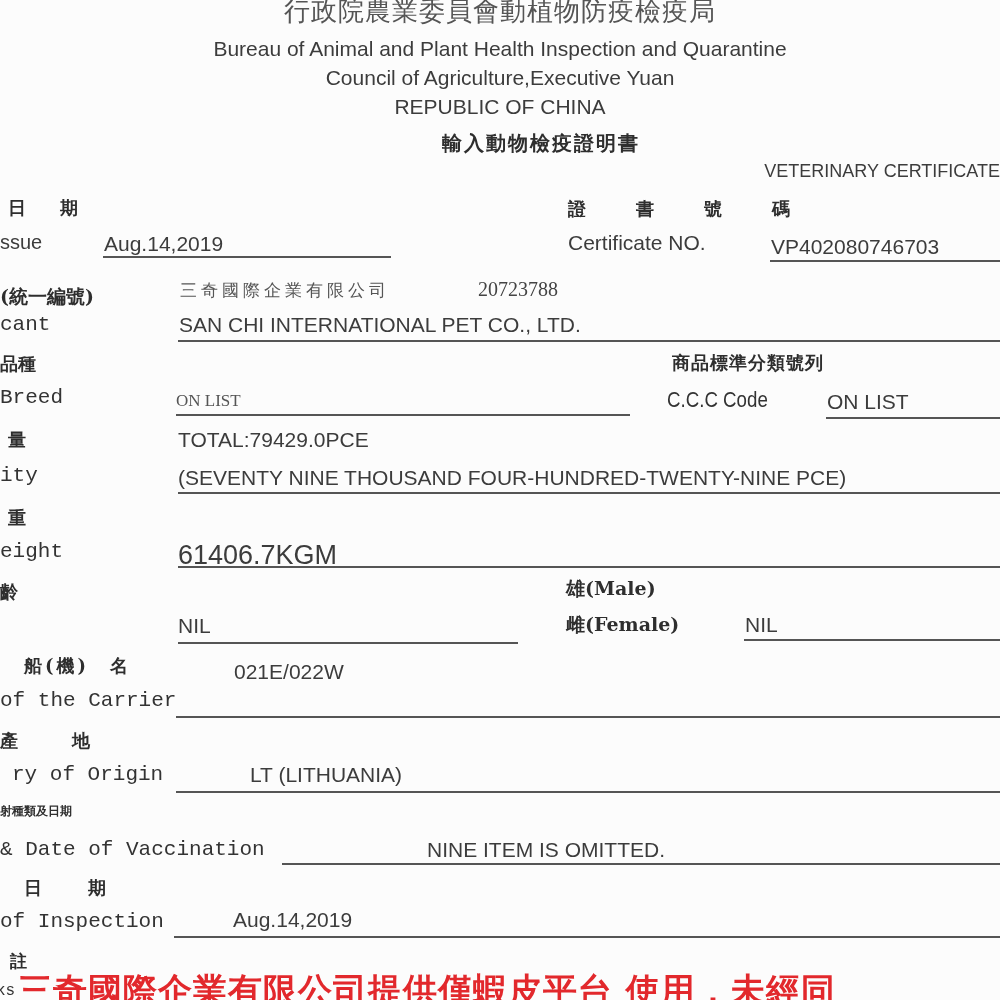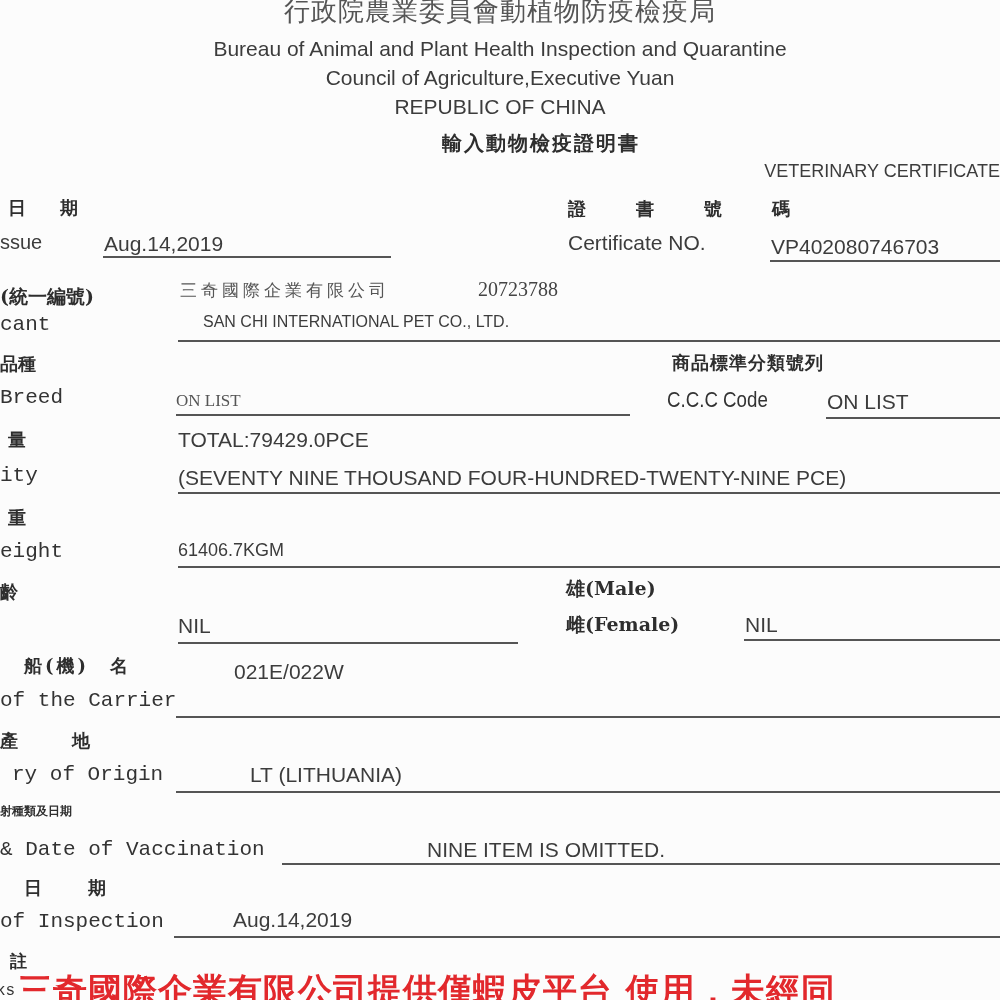--- a/index.html
+++ b/index.html
@@ -34,41 +34,41 @@
 
 <div class="abs zh" style="left:568px;top:197px;font-size:18px;letter-spacing:16px;">證　書　號　碼</div>
 <div class="abs sans" style="left:568px;top:231px;font-size:21px;">Certificate NO.</div>
 <div class="abs sans" style="left:771px;top:235px;font-size:21px;">VP402080746703</div>
 <div class="line" style="left:770px;top:260px;width:230px;"></div>
 
 <div class="abs zh" style="left:0;top:276px;font-size:19px;margin-top:8px;">(統一編號)</div>
 <div class="abs zh-light" style="left:180px;top:279px;font-size:17px;letter-spacing:4px;">三奇國際企業有限公司</div>
 <div class="abs" style="left:478px;top:278px;font-size:20px;font-family:'Liberation Serif',serif;color:#444;">20723788</div>
 <div class="abs mono" style="left:0;top:313px;font-size:21px;">cant</div>
-<div class="abs sans" style="left:179px;top:313px;font-size:16px;margin-left:24px;">SAN CHI INTERNATIONAL PET CO., LTD.</div>
+<div class="abs sans" style="left:179px;top:313px;font-size:21px;">SAN CHI INTERNATIONAL PET CO., LTD.</div>
 <div class="line" style="left:178px;top:340px;width:822px;"></div>
 
 <div class="abs zh" style="left:0;top:352px;font-size:18px;">品種</div>
 <div class="abs zh" style="left:672px;top:351px;font-size:18px;letter-spacing:1px;">商品標準分類號列</div>
 <div class="abs mono" style="left:0;top:386px;font-size:21px;">Breed</div>
 <div class="abs" style="left:176px;top:391px;font-size:17px;font-family:'Liberation Serif',serif;color:#555;">ON LIST</div>
 <div class="line" style="left:176px;top:414px;width:454px;"></div>
 <div class="abs" style="left:667px;top:387px;font-size:22px;font-family:'Liberation Sans Narrow','Liberation Sans',sans-serif;color:#333;transform:scaleX(0.85);transform-origin:left;">C.C.C Code</div>
 <div class="abs sans" style="left:827px;top:390px;font-size:21px;">ON LIST</div>
 <div class="line" style="left:826px;top:417px;width:174px;"></div>
 
 <div class="abs zh" style="left:8px;top:428px;font-size:18px;">量</div>
 <div class="abs sans" style="left:178px;top:428px;font-size:21px;">TOTAL:79429.0PCE</div>
 <div class="abs mono" style="left:0;top:464px;font-size:21px;">ity</div>
 <div class="abs sans" style="left:178px;top:466px;font-size:21px;">(SEVENTY NINE THOUSAND FOUR-HUNDRED-TWENTY-NINE PCE)</div>
 <div class="line" style="left:178px;top:492px;width:822px;"></div>
 
 <div class="abs zh" style="left:8px;top:506px;font-size:18px;">重</div>
 <div class="abs mono" style="left:0;top:540px;font-size:21px;">eight</div>
-<div class="abs sans" style="left:178px;top:540px;font-size:18px;">61406.7KGM</div>
+<div class="abs sans" style="left:178px;top:540px;font-size:27px;">61406.7KGM</div>
 <div class="line" style="left:178px;top:566px;width:822px;"></div>
 
 <div class="abs zh" style="left:0;top:580px;font-size:18px;">齡</div>
 <div class="abs zh" style="left:566px;top:576px;font-size:19px;">雄(Male)</div>
 <div class="abs sans" style="left:178px;top:614px;font-size:21px;">NIL</div>
 <div class="line" style="left:178px;top:642px;width:340px;"></div>
 <div class="abs zh" style="left:566px;top:612px;font-size:19px;">雌(Female)</div>
 <div class="abs sans" style="left:745px;top:613px;font-size:21px;">NIL</div>
 <div class="line" style="left:744px;top:639px;width:256px;"></div>
 

